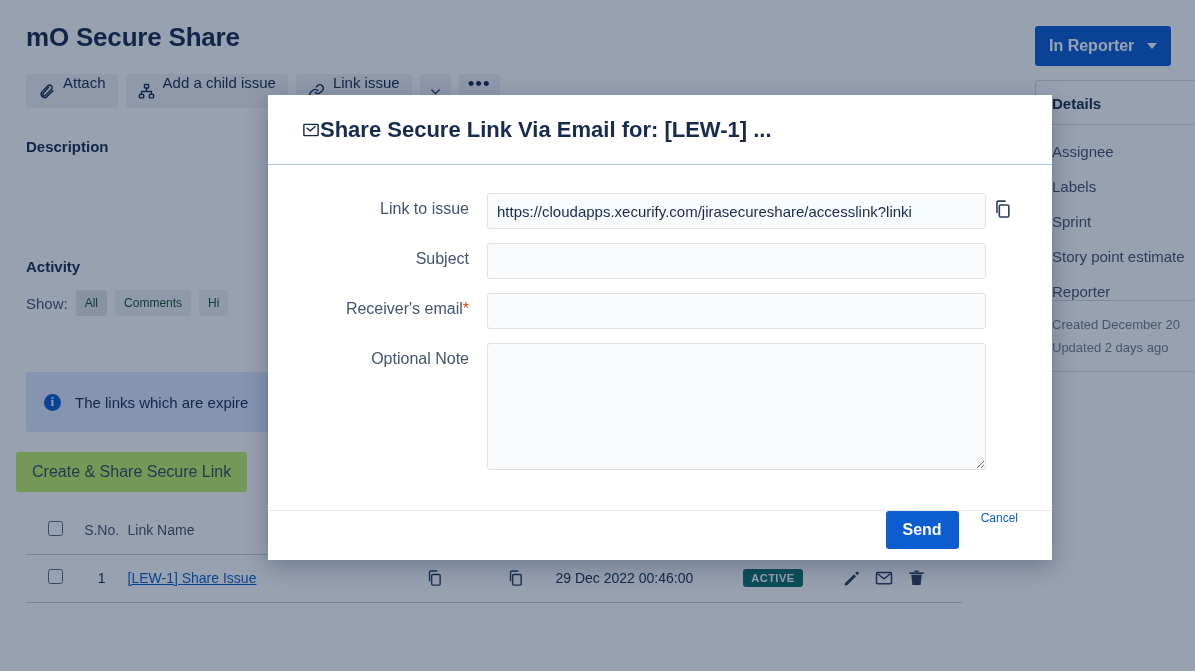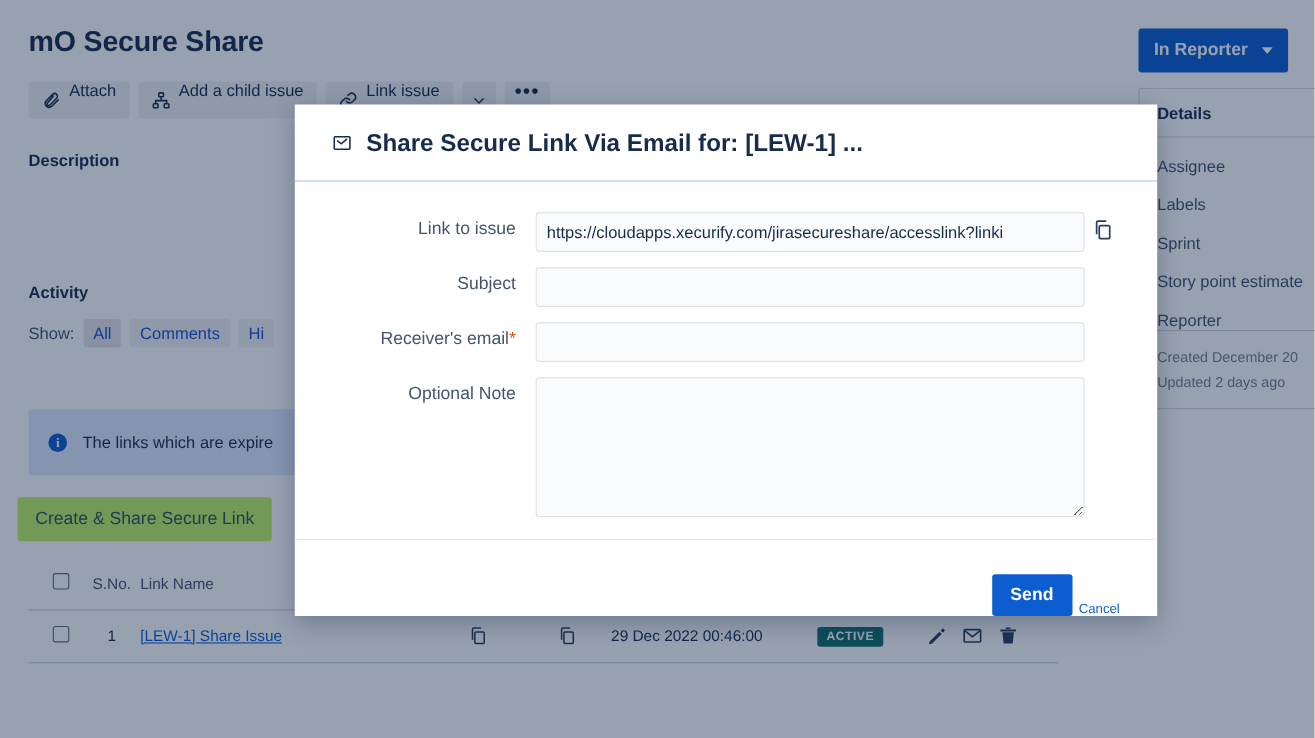--- a/index.html
+++ b/index.html
@@ -53,21 +53,21 @@
   }
 
   .show-row {
     position: absolute; left: 26px; top: 290px;
     display: flex; align-items: center; gap: 8px;
   }
   .show-lbl { font-size: 15px; color: #44546f; }
   .chip {
     background: #f1f2f4; border: none; border-radius: 3px;
     height: 26px; padding: 0 9px;
-    font-size: 15px; color: #1d4ed8; font-family: inherit;
+    font-size: 12px; color: #14532d; font-family: inherit;
     white-space: nowrap;
   }
   .chip.sel { background: #e3e5e9; }
 
   .info-banner {
     position: absolute; left: 26px; top: 372px;
     width: 936px; height: 60px;
     background: #deebff; border-radius: 3px;
     display: flex; align-items: center; gap: 14px;
     padding: 0 18px;
@@ -159,21 +159,21 @@
   
   #modal {
     position: absolute; left: 268px; top: 95px;
     width: 784px; height: 465px;
     background: #fff;
     box-shadow: 0 6px 22px rgba(9,30,66,0.30);
     display: flex; flex-direction: column;
   }
   .m-head {
     height: 70px; flex: none;
-    display: flex; align-items: center; gap: 13px;
+    display: flex; align-items: center; gap: 0;
     padding: 0 34px;
     border-bottom: 1px solid #a8c8ef;
   }
   .m-title {
     font-size: 22px; font-weight: 700; color: #172b4d;
     white-space: nowrap;
   }
   .env-ico { display: flex; align-items: center; color: #172b4d; }
 
   .m-body { flex: 1; padding: 28px 34px 0 34px; }
@@ -200,24 +200,24 @@
     outline: none; resize: vertical; min-width: 0;
   }
   .copy-side {
     flex: none; width: 32px;
     display: flex; justify-content: center; align-items: center;
     padding-top: 6px; color: #172b4d;
   }
   .narrow { margin-right: 32px; }
 
   .m-foot {
-    flex: none; height: 70px;
+    flex: none; height: 50px;
     border-top: 1px solid #e6e8ec;
-    display: flex; align-items: flex-end; justify-content: flex-end;
-    gap: 6px; padding: 0 34px;
+    display: flex; align-items: flex-start; justify-content: flex-end;
+    gap: 22px; padding: 0 34px;
   }
   .send-btn {
     height: 38px; padding: 0 17px;
     background: #0c5ed0; border: none; border-radius: 3px;
     color: #fff; font-size: 16px; font-weight: 700; font-family: inherit;
   }
   .cancel-btn {
     background: none; border: none; padding: 0;
     color: #0c5ed0; font-size: 12px; font-family: inherit;
   }

